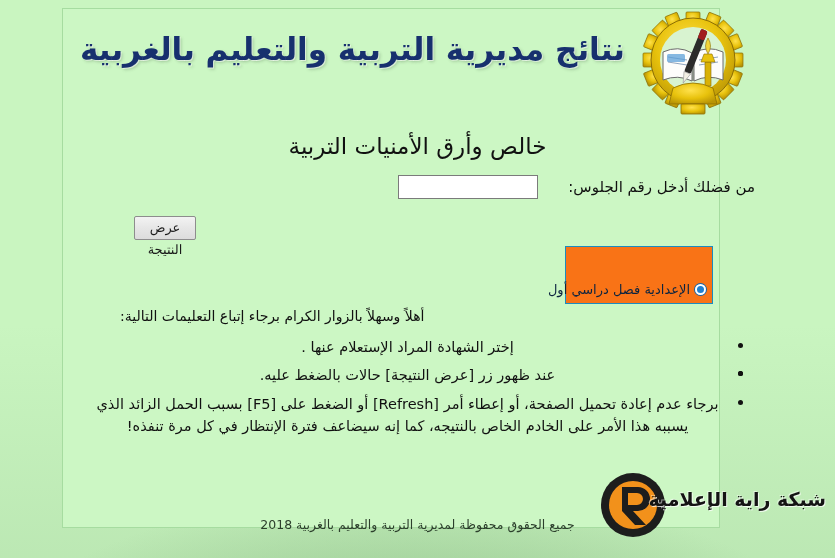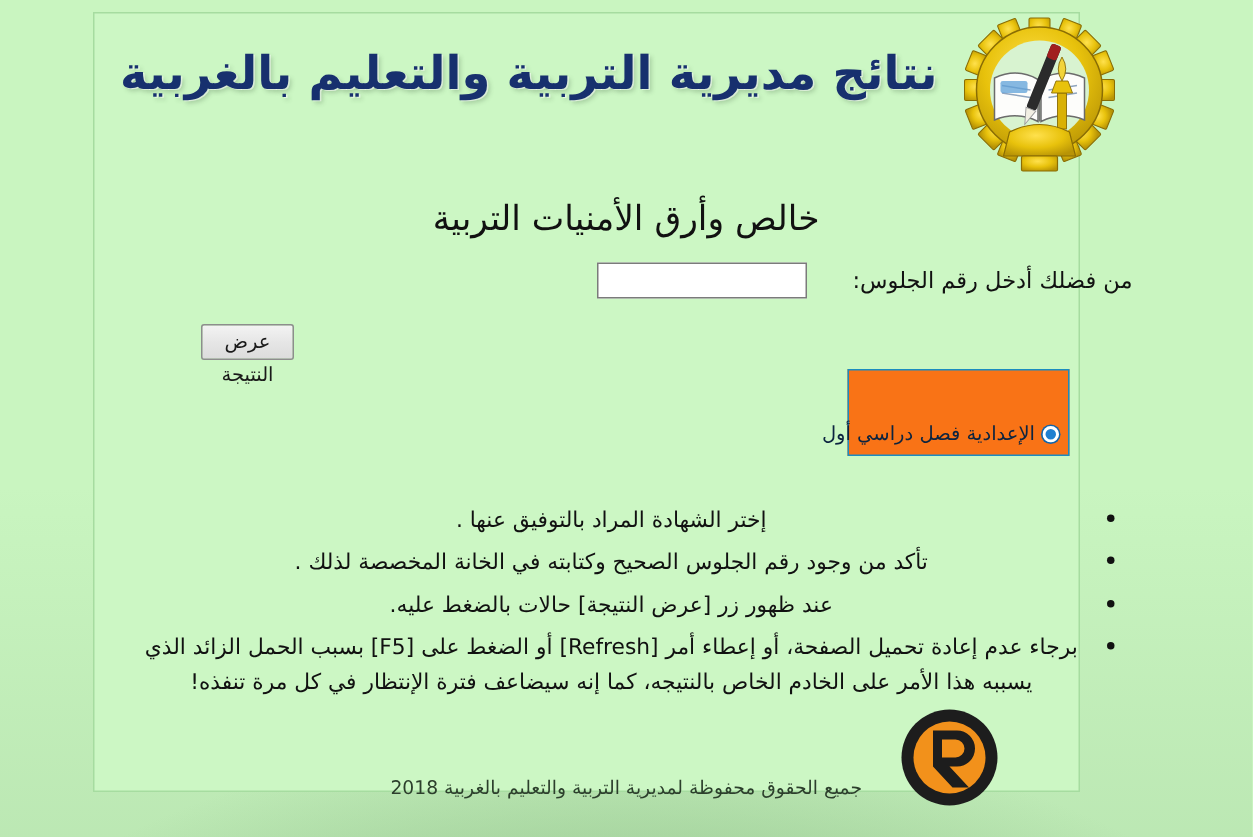--- a/index.html
+++ b/index.html
@@ -341,29 +341,29 @@
 
   <button class="submit-btn">عرض النتيجة</button>
 
   <div class="cert-box">
     <div class="cert-option">
       <span class="radio-mark"></span>
       <span class="cert-label">الإعدادية فصل دراسي أول</span>
     </div>
   </div>
 
+  <div class="instructions-intro">أهلاً وسهلاً بالزوار الكرام برجاء إتباع التعليمات التالية:</div>
 
   <ul class="instructions-list">
     <li>
       <span class="bullet"></span>
-      <span>إختر الشهادة المراد بالتوفيق عنها .</span>
+      <span>إختر الشهادة المراد الإستعلام عنها .</span>
     </li>
     <li>
       <span class="bullet"></span>
-      <span>تأكد من وجود رقم الجلوس الصحيح وكتابته في الخانة المخصصة لذلك .</span>
     </li>
     <li>
       <span class="bullet"></span>
       <span>عند ظهور زر [عرض النتيجة] حالات بالضغط عليه.</span>
     </li>
     <li>
       <span class="bullet"></span>
       <span>برجاء عدم إعادة تحميل الصفحة، أو إعطاء أمر [Refresh] أو الضغط على [F5] بسبب الحمل الزائد الذي يسببه هذا الأمر على الخادم الخاص بالنتيجه، كما إنه سيضاعف فترة الإنتظار في كل مرة تنفذه!</span>
     </li>
   </ul>
@@ -371,15 +371,16 @@
   <div class="footer-text">جميع الحقوق محفوظة لمديرية التربية والتعليم بالغربية 2018</div>
 
   <div class="watermark">
     <div class="wm-logo">
       <svg viewBox="0 0 66 66" xmlns="http://www.w3.org/2000/svg">
         <circle cx="33" cy="33" r="32" fill="#1d1d1d"></circle>
         <circle cx="33" cy="33" r="24" fill="#f2911b"></circle>
         <path d="M22 15 h16 a12 12 0 0 1 0 24 h-5 l13 14 h-11 L22 39 Z M28 21 v12 h9 a6 6 0 0 0 0 -12 Z" fill="#1d1d1d"></path>
       </svg>
     </div>
+    <div class="wm-text">شبكة راية الإعلامية</div>
   </div>
 
 </div>
 
 </body></html>

